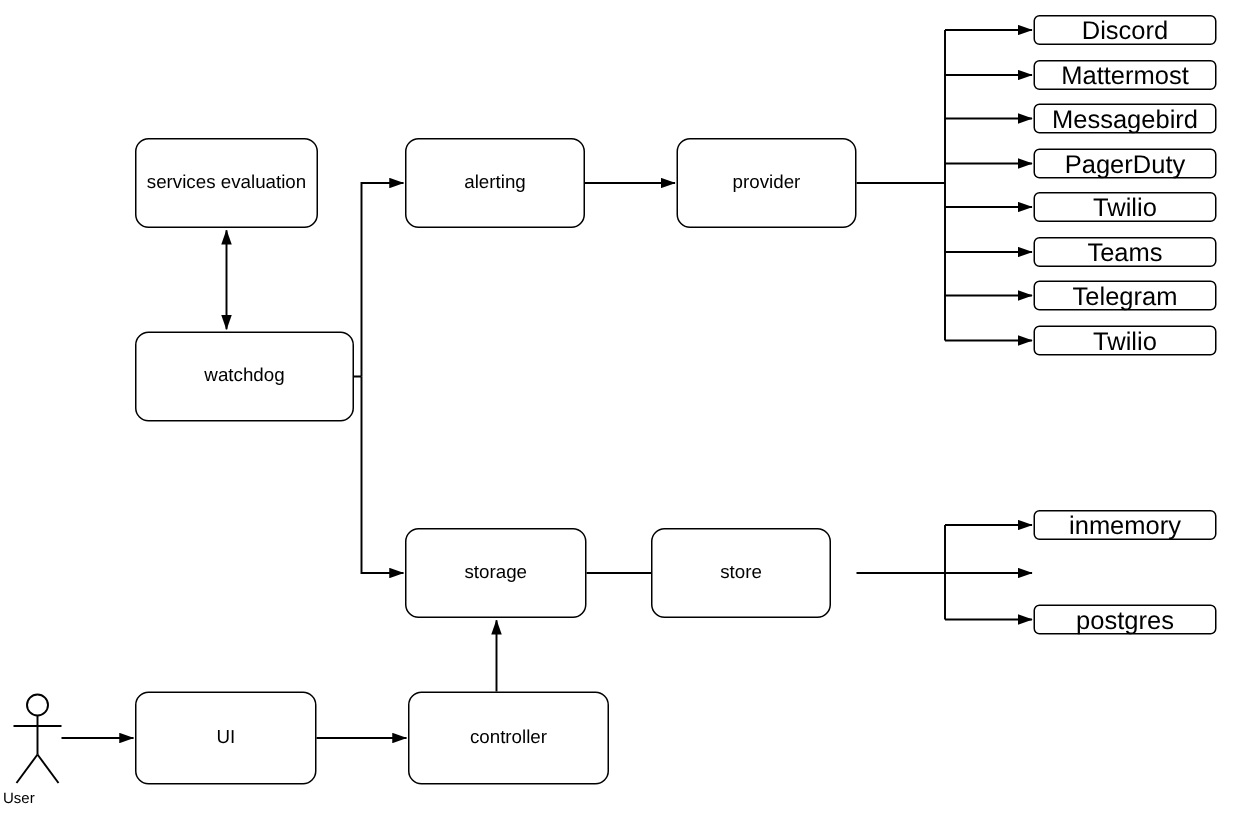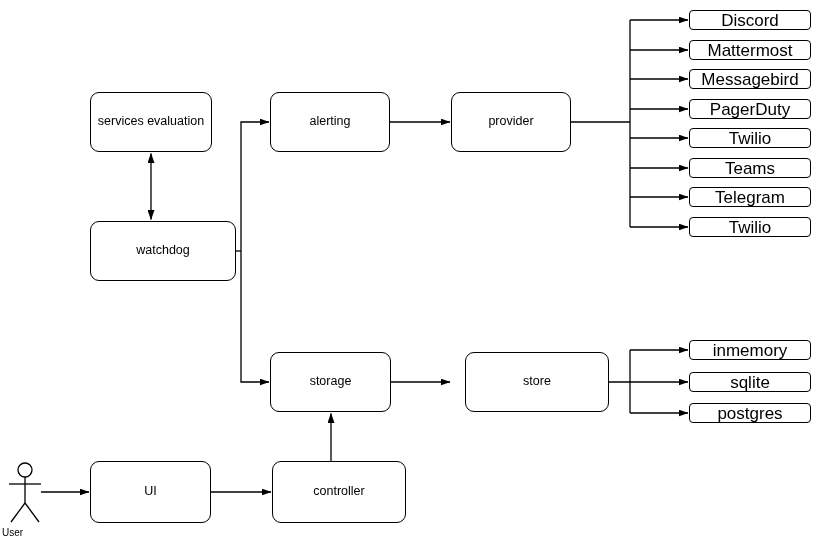--- a/index.html
+++ b/index.html
@@ -118,34 +118,33 @@
   <div class="node" style="left:90px;  top:92px;  width:122px; height:60px">services evaluation</div>
 
   <div class="node" style="left:90px;  top:221px; width:146px; height:60px">watchdog</div>
 
   <div class="node" style="left:270px; top:92px;  width:120px; height:60px">alerting</div>
 
   <div class="node" style="left:451px; top:92px;  width:120px; height:60px">provider</div>
 
   <div class="node" style="left:270px; top:352px; width:121px; height:60px">storage</div>
 
-  <div class="node" style="left:465px; top:352px; width:144px; height:60px">store</div>
+  <div class="node" style="left:434px; top:352px; width:120px; height:60px">store</div>
 
   <div class="node" style="left:90px;  top:461px; width:121px; height:62px">UI</div>
 
   <div class="node" style="left:272px; top:461px; width:134px; height:62px">controller</div>
 
   <div class="leaf" style="top:10px">Discord</div>
   <div class="leaf" style="top:40px">Mattermost</div>
   <div class="leaf" style="top:69px">Messagebird</div>
   <div class="leaf" style="top:99px">PagerDuty</div>
   <div class="leaf" style="top:128px">Twilio</div>
   <div class="leaf" style="top:158px">Teams</div>
   <div class="leaf" style="top:187px">Telegram</div>
   <div class="leaf" style="top:217px">Twilio</div>
 
   <div class="leaf" style="top:340px">inmemory</div>
-  <div class="leaf" style="top:372px">sqlite</div>
   <div class="leaf" style="top:403px">postgres</div>
 
   <div class="actor-label">User</div>
 
 </div>
 
 </body></html>

